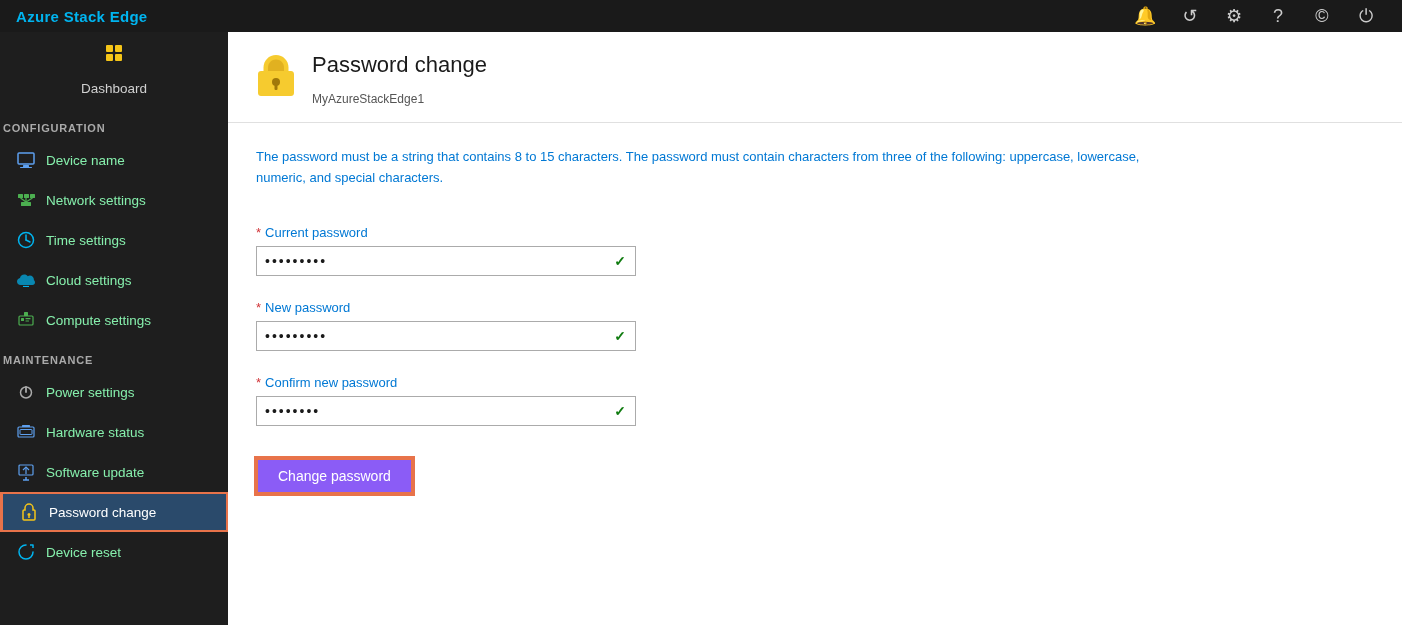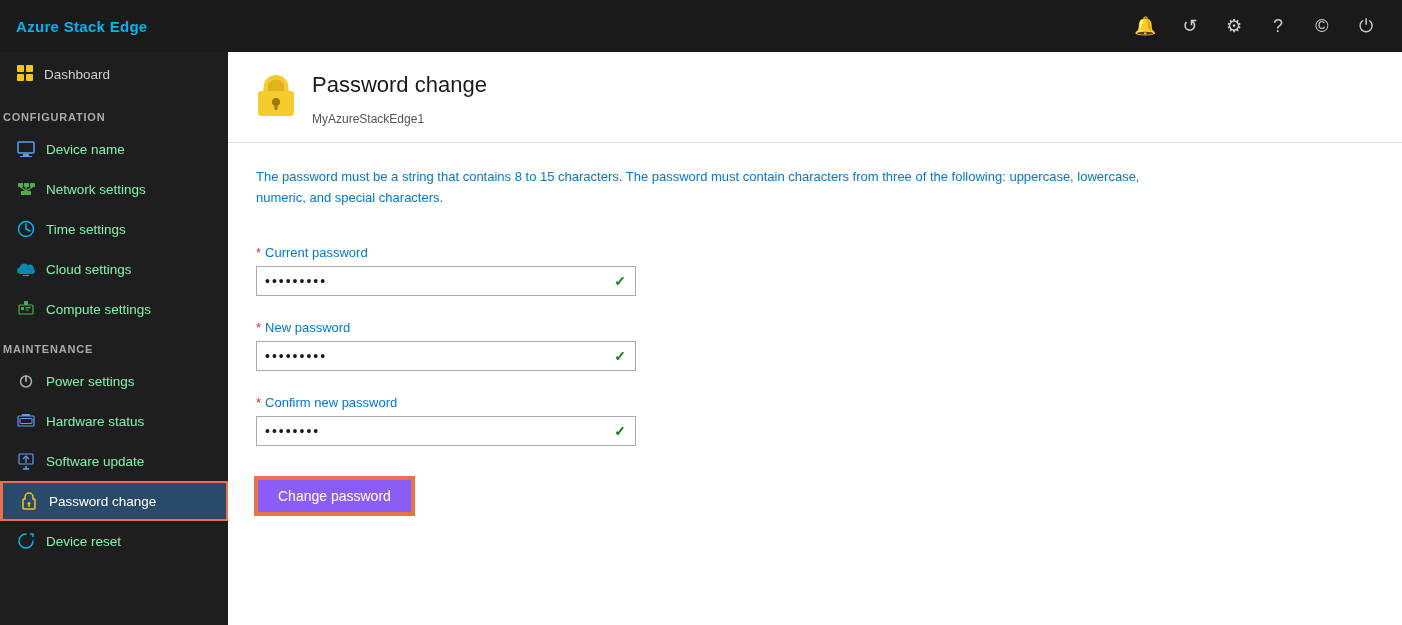--- a/index.html
+++ b/index.html
@@ -1,21 +1,21 @@
 <!DOCTYPE html>
 <html><head>
   <meta charset="utf-8">
   <style>
     * { margin: 0; padding: 0; box-sizing: border-box; }
     body { font-family: 'Segoe UI', Arial, sans-serif; background: #1a1a1a; display: flex; flex-direction: column; height: 625px; width: 1402px; overflow: hidden; }
 
     
     .topbar {
       background: #1a1a1a;
-      height: 52px;
+      height: 32px;
       display: flex;
       align-items: center;
       justify-content: space-between;
       padding: 0 16px;
       flex-shrink: 0;
     }
     .topbar-title {
       color: #00b4ef;
       font-size: 15px;
       font-weight: 600;
@@ -86,24 +86,25 @@
       color: #aaa;
       letter-spacing: 0.8px;
       text-transform: uppercase;
     }
 
     
     .sidebar-dashboard {
       padding: 12px 16px;
       display: flex;
       align-items: center;
-      gap: 10px;
+      gap: 16px;
       color: #d0d0d0;
       cursor: pointer;
       font-size: 13.5px;
+      flex-direction: column;
     }
 
     
     .content {
       flex: 1;
       background: #fff;
       overflow-y: auto;
     }
 
     

